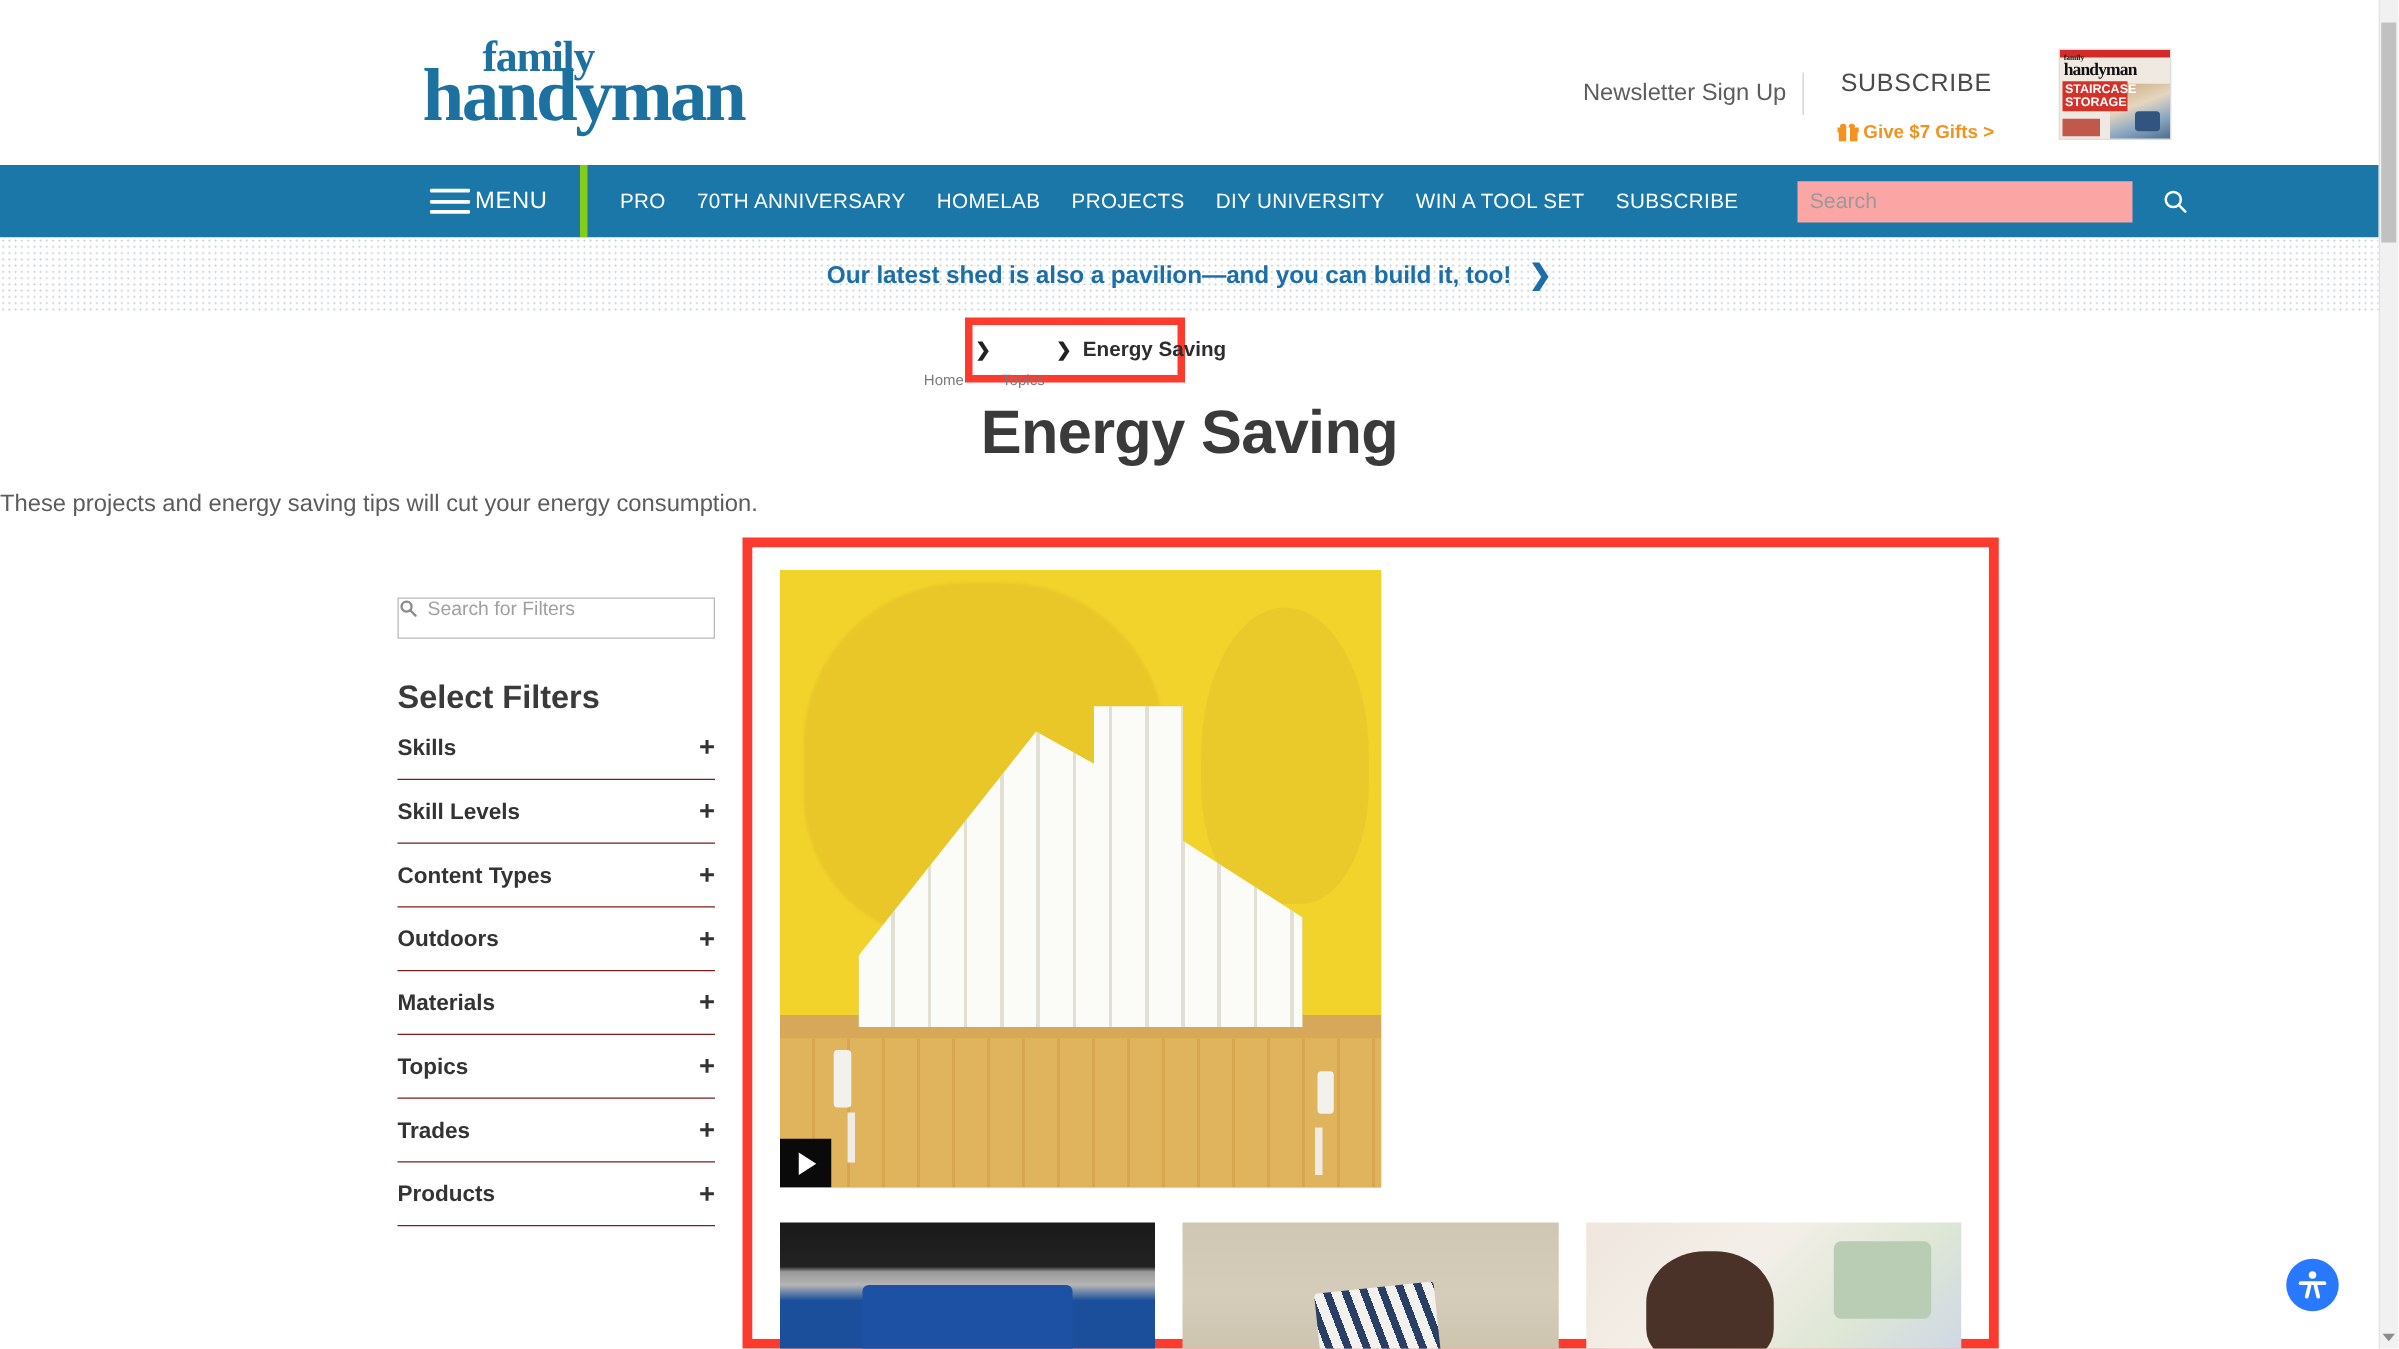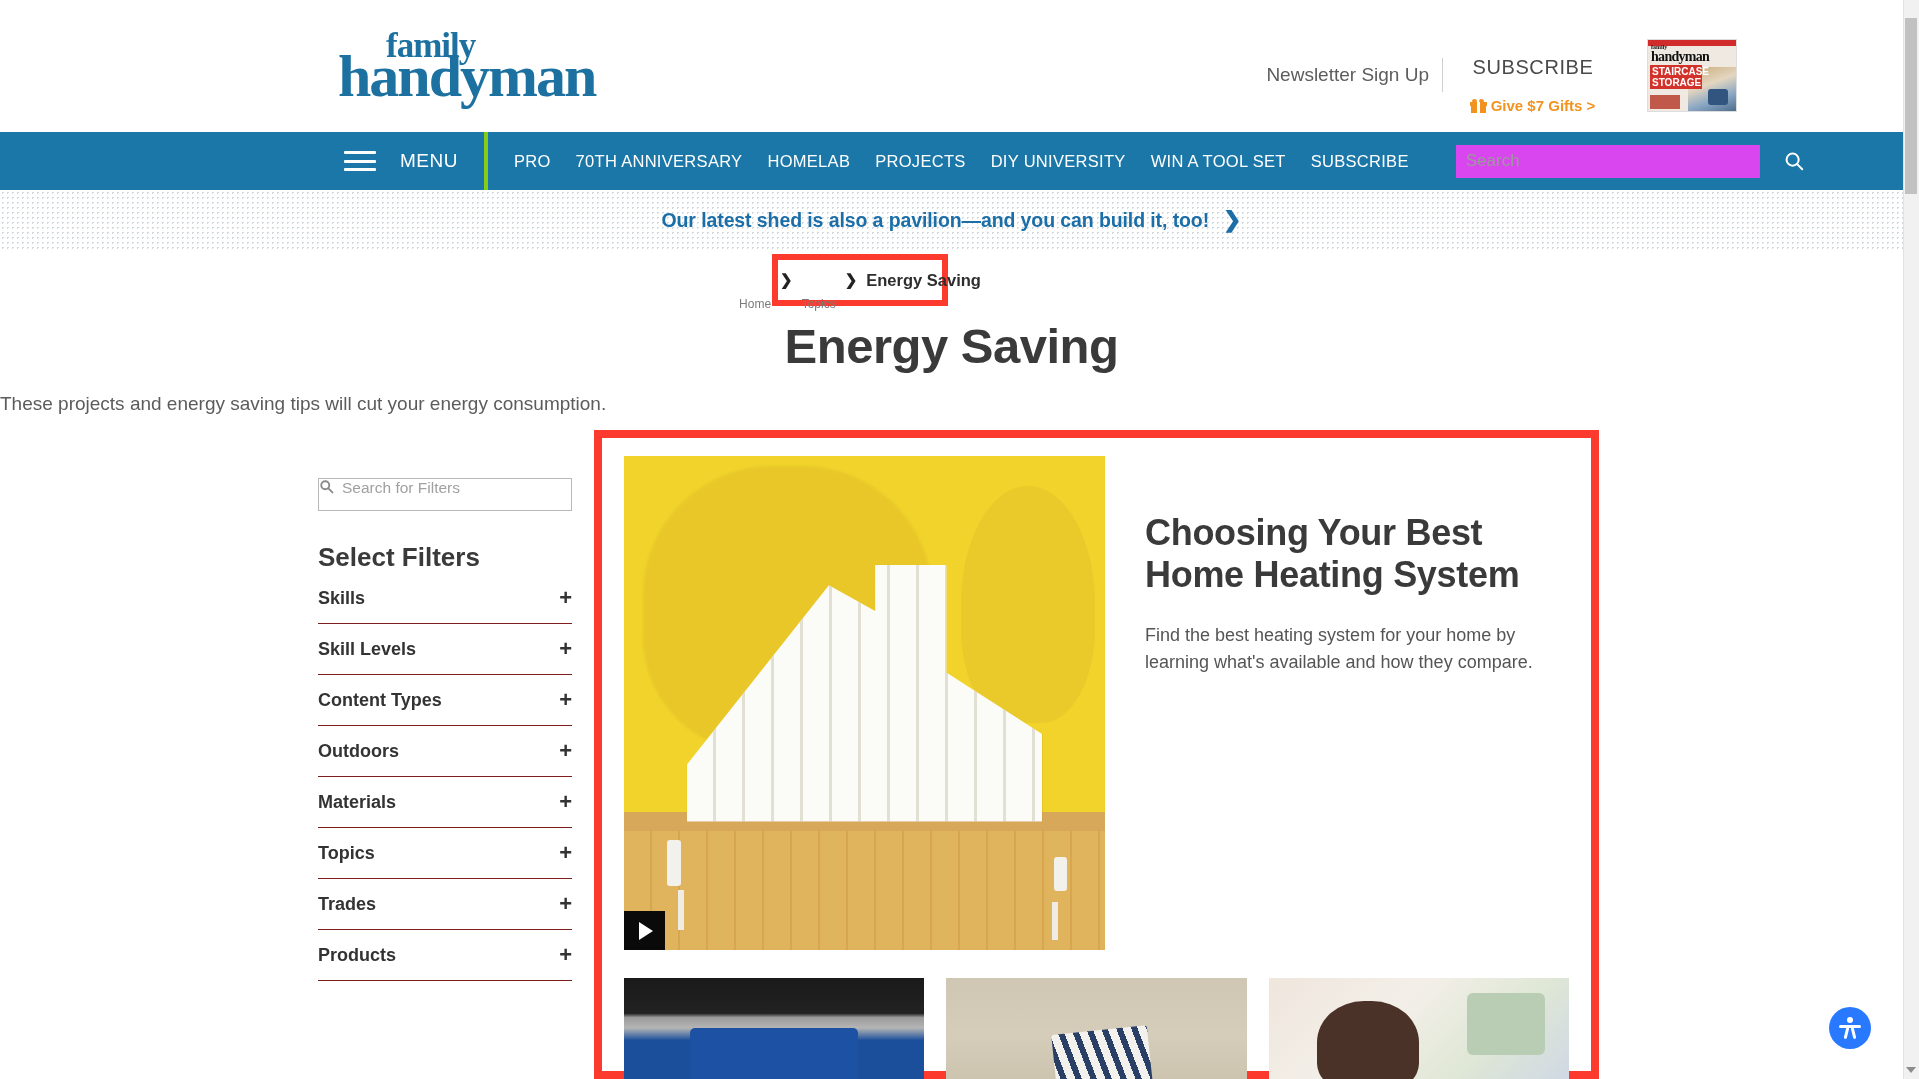--- a/index.html
+++ b/index.html
@@ -88,30 +88,30 @@
     background: linear-gradient(160deg,#c9a978 0%, #e4d6c0 40%, #8aa7c4 70%, #4e6e8e 100%);
   }
   .mag-blue { position:absolute; bottom:6px; right:8px; width:20px; height:16px; background:#32557f; border-radius:3px; }
   .mag-sm { position:absolute; bottom:2px; left:2px; width:30px; height:14px; background:#b8402f; opacity:.85; }
 
   
   .navbar {
     position:absolute; top:132px; left:0; width:1903px; height:58px; background:#1b77a8;
     display:flex; align-items:center;
   }
-  .menu-group { display:flex; align-items:center; gap:24px; padding-left:344px; padding-right:26px;
-    border-right:4px solid #84cc16; height:58px; }
+  .menu-group { display:flex; align-items:center; gap:4px; padding-left:344px; padding-right:26px;
+    border-right:6px solid #84cc16; height:58px; }
   .hamburger { width:32px; height:20px; display:flex; flex-direction:column; justify-content:space-between; }
   .hamburger span { display:block; height:3px; background:#fff; border-radius:1px; }
   .menu-label { color:#fff; font-size:19px; letter-spacing:.5px; }
   .nav-items { display:flex; align-items:center; gap:25px; padding-left:26px; }
   .nav-item { color:#fff; font-size:16.5px; letter-spacing:.3px; text-decoration:none; white-space:nowrap; }
   .search-wrap { display:flex; align-items:center; margin-left:22px; }
   .nav-search {
-    width:304px; height:33px; border:none; background:#d946ef; font-size:17px;
+    width:268px; height:33px; border:none; background:#fca5a5; font-size:17px;
     padding:0 10px; color:#333; font-family:"Liberation Sans", sans-serif; outline:none;
   }
   .nav-search::placeholder { color:#9a9a9a; }
   .search-btn {
     background:none; border:none; margin-left:22px; cursor:pointer; width:24px; height:24px;
     display:flex; align-items:center; justify-content:center;
   }
 
   
   .promo-banner {
@@ -404,26 +404,20 @@
           <div class="rad-fins"></div>
           <div class="valve-l"></div>
           <div class="valve-l-pipe"></div>
           <div class="valve-r"></div>
           <div class="valve-r-pipe"></div>
           <div class="play-btn">
             <span class="play-tri"></span>
           </div>
         </div>
 
-        <div class="hero-text">
-          <a href="#" style="text-decoration:none;">
-            <h2 class="hero-headline">Choosing Your Best Home Heating System</h2>
-          </a>
-          <p class="hero-desc">Find the best heating system for your home by learning what's available and how they compare.</p>
-        </div>
       </div>
 
       <div class="thumb-row">
         <div class="thumb thumb-1"></div>
         <div class="thumb thumb-2"></div>
         <div class="thumb thumb-3"></div>
       </div>
 
     </div>
   </div>

